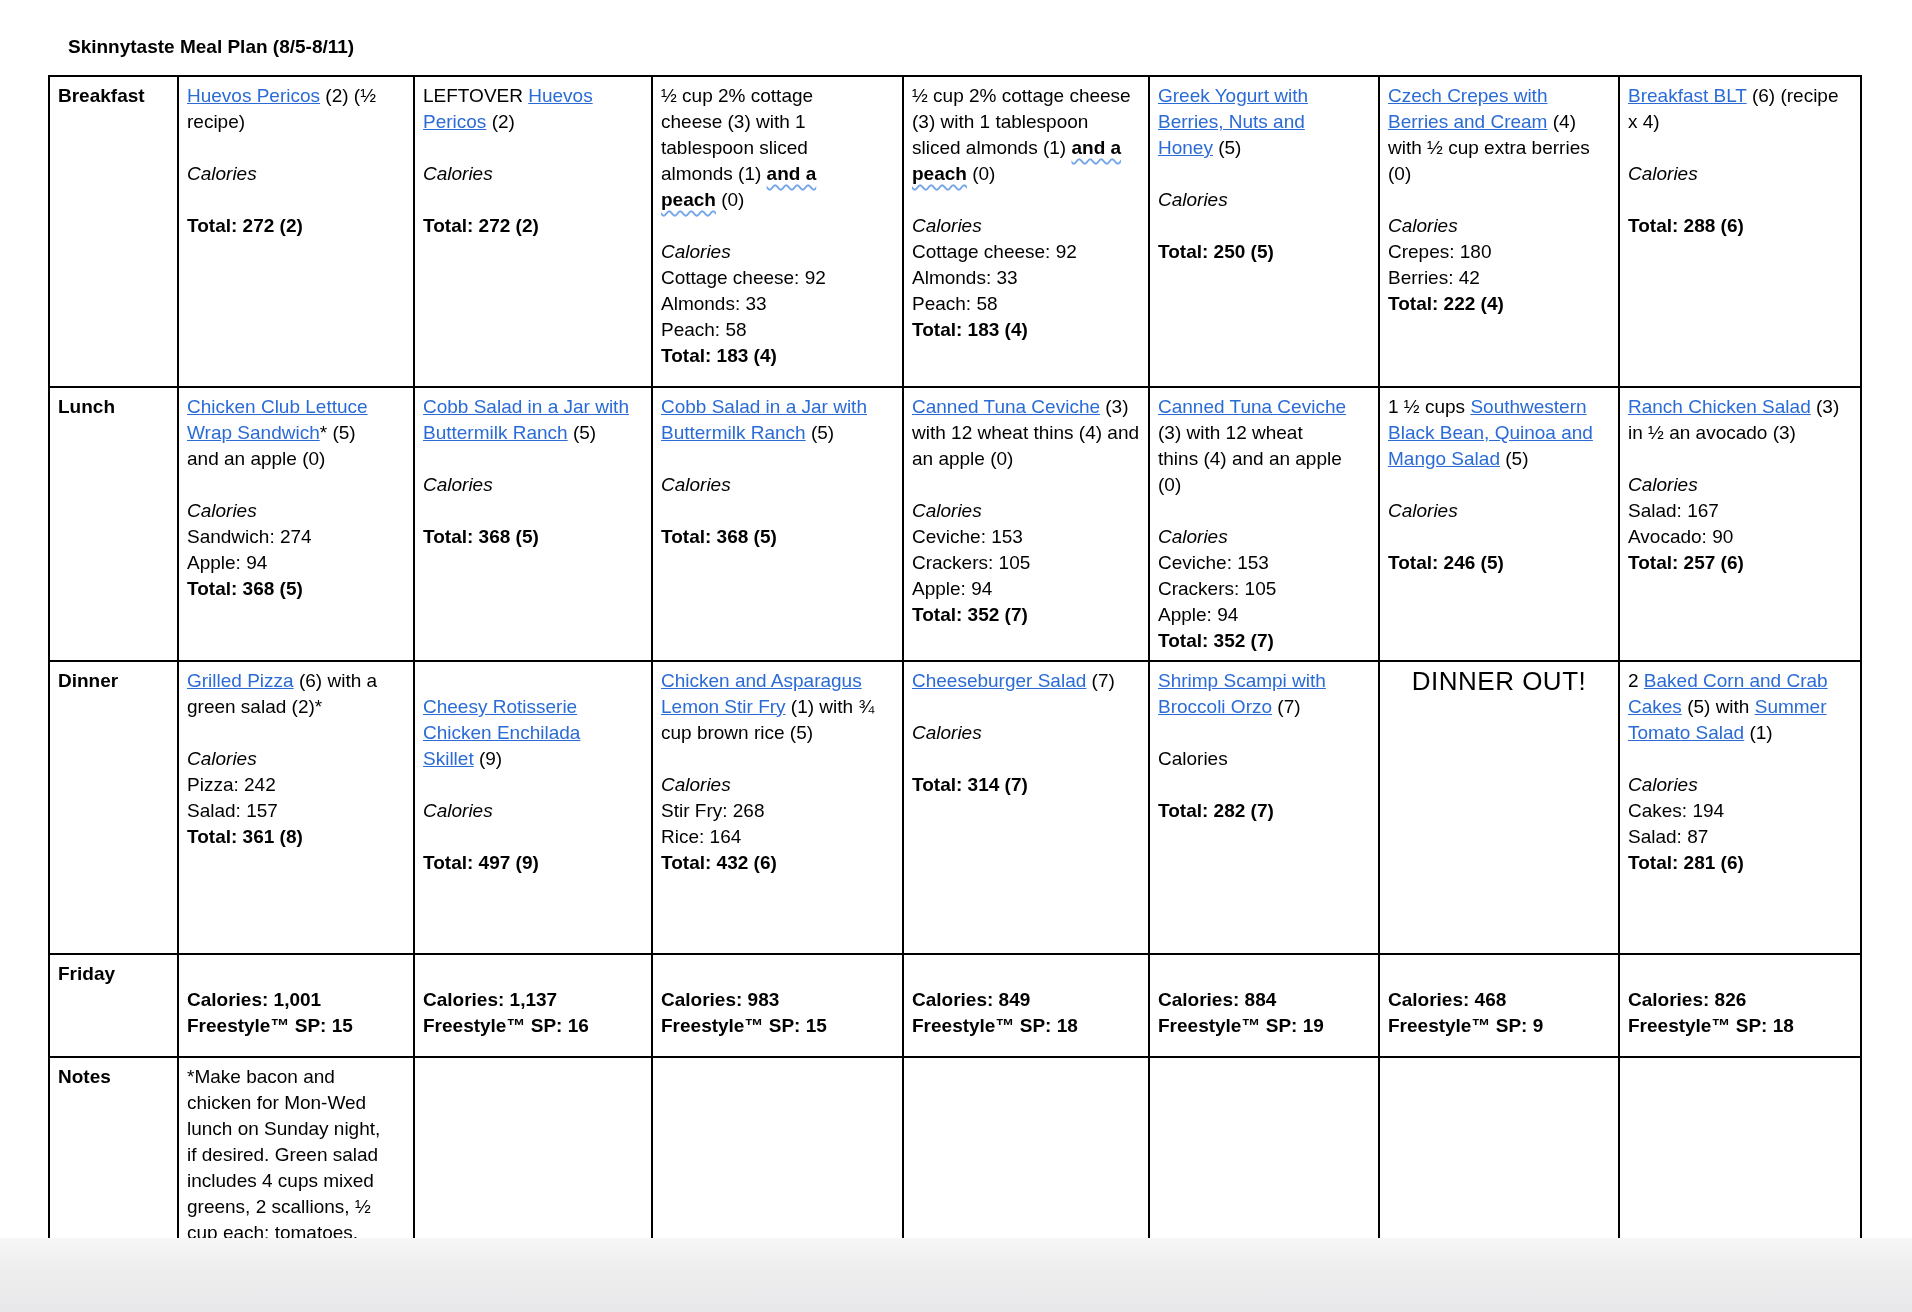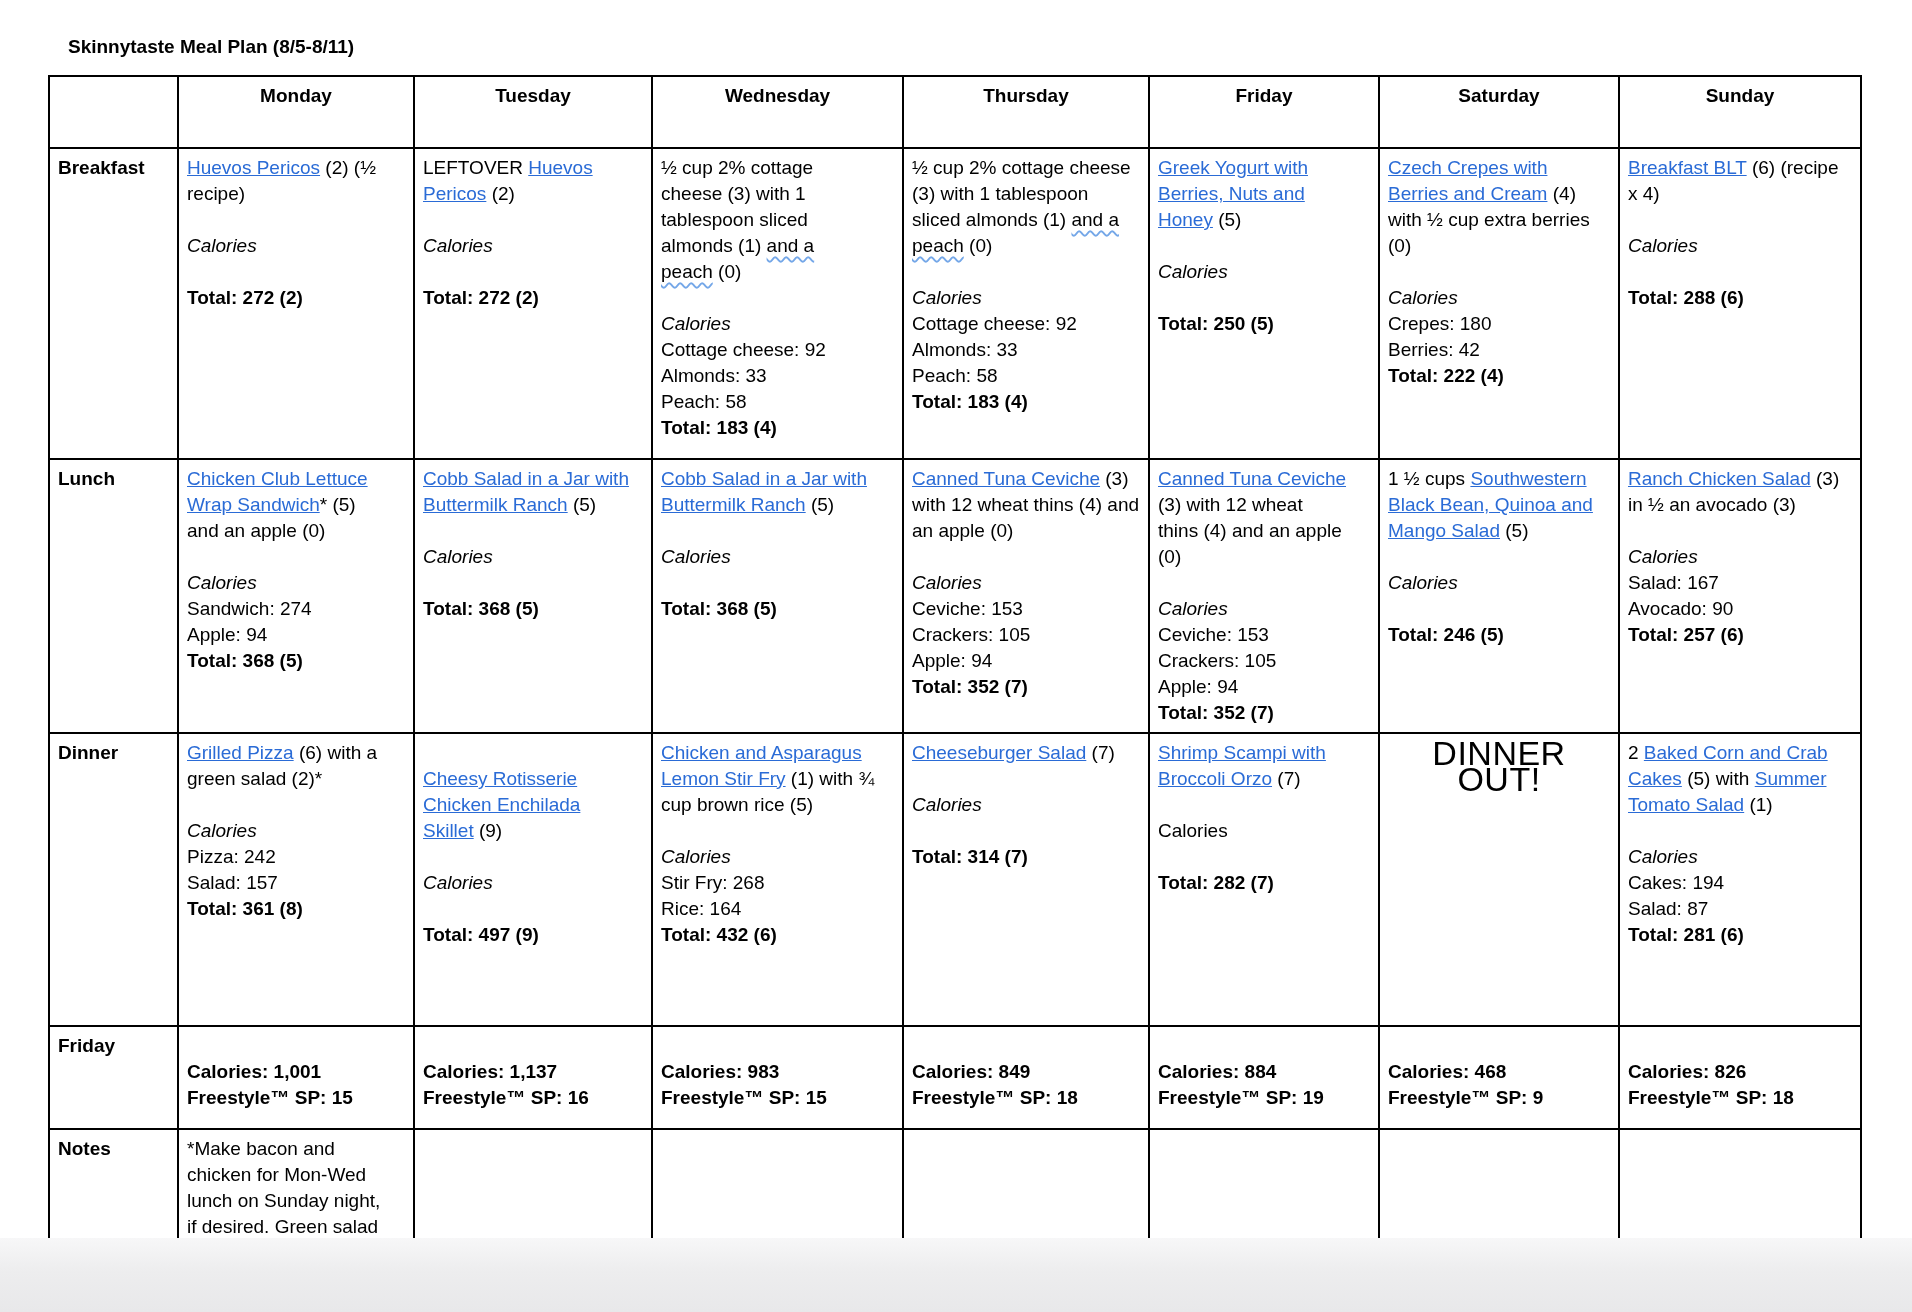--- a/index.html
+++ b/index.html
@@ -37,60 +37,50 @@
   tr.r-lunch{height:242px;}
   tr.r-dinner{height:293px;}
   tr.r-totals{height:103px;}
   tr.r-notes{height:185px;}
   td p{margin:0;min-height:26px;}
   .run-a{color:var(--link,#2a6bd6);text-decoration:underline;cursor:pointer;text-align:center;}
   .run-b{font-weight:bold;margin-top:28px;}
   .run-i{font-style:italic;}
   .run-w{text-decoration-line:underline;text-decoration-style:wavy;
          text-decoration-color:#74a7e8;text-decoration-thickness:1.5px;
-         text-underline-offset:4px;}
+         text-underline-offset:4px;font-weight:bold;}
   .indent{padding-left:26px;}
   .nw168 p{max-width:168px;}
   .nw170 p{max-width:170px;}
   .nw175 p{max-width:175px;}
   .nw178 p{max-width:178px;}
   .nw190 p{max-width:190px;}
   .nw192 p{max-width:192px;}
   .nw196 p{max-width:196px;}
   .nw202 p{max-width:202px;}
   .dinner-out{text-align:center;padding-top:74px;}
-  .dinner-out p{font-size:34px;letter-spacing:.5px;max-width:none;}
+  .dinner-out p{font-size:26px;letter-spacing:.5px;max-width:none;}
 </style>
 </head>
 <body>
 
 <div class="doc-title">Skinnytaste Meal Plan (8/5-8/11)</div>
 
 <table class="meal-plan">
   <colgroup>
     <col style="width:129px">
       <col style="width:236px">
       <col style="width:238px">
       <col style="width:251px">
     <col style="width:246px">
       <col style="width:230px">
       <col style="width:240px">
       <col style="width:242px">
   </colgroup>
   <tbody>
-      <tr class="r-header">
-    <th></th>
-    <th class="day">Monday</th>
-    <th class="day">Tuesday</th>
-    <th class="day">Wednesday</th>
-    <th class="day">Thursday</th>
-    <th class="day">Friday</th>
-    <th class="day">Saturday</th>
-    <th class="day">Sunday</th>
-  </tr>
   <tr class="r-breakfast">
     <td class="row-label">Breakfast</td>
     <td>
           <p><a class="run-a">Huevos Pericos</a><span> (2) (½ recipe)</span></p>
           <p>&nbsp;</p>
           <p><span class="run-i">Calories</span></p>
           <p>&nbsp;</p>
           <p><span class="run-b">Total: 272 (2)</span></p>
         </td>
     <td class="nw178">

